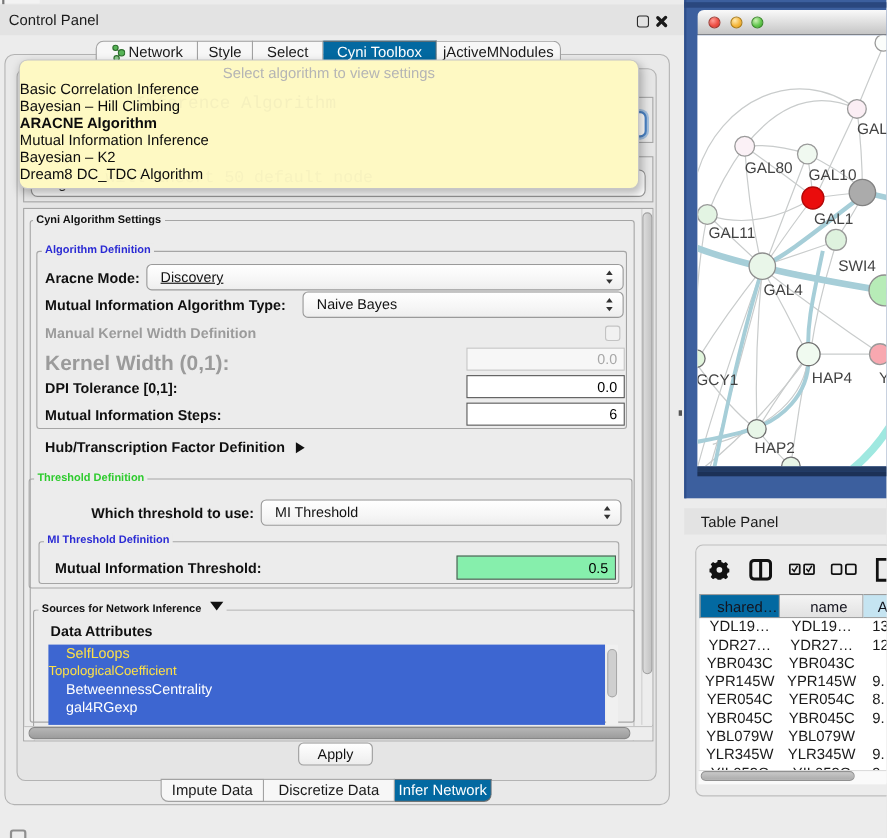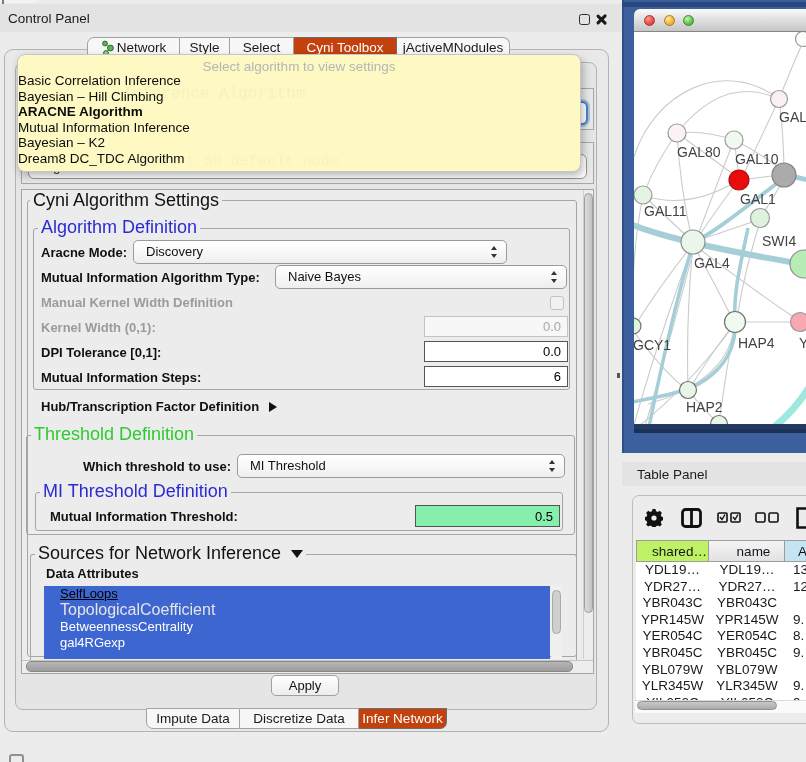--- a/index.html
+++ b/index.html
@@ -16,22 +16,22 @@
 .arrows:before { content:""; position:absolute; left:1px; top:1px;
   border-left:3.5px solid transparent; border-right:3.5px solid transparent;
   border-bottom:4.5px solid #333; }
 .arrows:after { content:""; position:absolute; left:1px; bottom:1px;
   border-left:3.5px solid transparent; border-right:3.5px solid transparent;
   border-top:4.5px solid #333; }
 .field { font-size:13px; text-align:right; padding-right:6px; }
 .tab { border:1px solid #a2a2a2; border-left:none; background:#f7f7f7;
   font-size:13.5px; color:#1a1a1a; text-align:center; display:inline-block;
   height:21px; line-height:20px; vertical-align:top; }
-.tab.sel { background:#c2410c; color:#ffffff; border-color:#6d6d6d; }
-.glabel { font-size:18px; background:#ececec; padding:0 3px; line-height:13px; }
+.tab.sel { background:#0369a1; color:#ffffff; border-color:#6d6d6d; }
+.glabel { font-size:10px; background:#ececec; padding:0 3px; line-height:13px;font-weight:bold; }
 </style>
 </head>
 <body>
 
 <div class="abs" style="left:0;top:0;width:36px;height:3px;background:#f3f3f3;"></div>
 <div class="abs" style="left:2px;top:0;width:2px;height:4px;background:#777;"></div>
 
 <div class="abs" style="left:0;top:4px;width:622px;height:28px;background:#e3e3e3;"></div>
 <div class="abs" style="left:8px;top:11px;font-size:13.5px;color:#1b1b1b;">Control Panel</div>
 
@@ -70,29 +70,29 @@
 <div class="abs" style="left:583px;top:190px;width:10px;height:469px;background:#ededed;border-left:1px solid #cfcfcf;"></div>
 <div class="abs" style="left:584px;top:193px;width:9px;height:420px;background:linear-gradient(90deg,#dcdcdc,#c3c3c3);border:1px solid #9e9e9e;border-radius:5px;"></div>
 
 <div class="abs" style="left:27px;top:200px;width:550px;height:457px;border:1px solid #a5a5a5;border-radius:3px;"></div>
 <div class="abs glabel" style="left:30px;top:194px;color:#111;">Cyni Algorithm Settings</div>
 
 <div class="abs" style="left:33px;top:228px;width:537px;height:162px;border:1px solid #a5a5a5;border-radius:3px;"></div>
 <div class="abs glabel" style="left:38px;top:221px;color:#2b2bd4;">Algorithm Definition</div>
 
 <div class="abs b" style="left:41px;top:245px;font-size:13px;color:#101010;">Aracne Mode:</div>
-<div class="abs combo" style="left:133px;top:240px;width:374px;height:24px;">Discovery<span class="arrows"></span></div>
+<div class="abs combo" style="left:133px;top:240px;width:434px;height:24px;text-decoration:underline;">Discovery<span class="arrows"></span></div>
 
 <div class="abs b" style="left:41px;top:270px;font-size:13px;color:#101010;">Mutual Information Algorithm Type:</div>
 <div class="abs combo" style="left:275px;top:265px;width:292px;height:24px;">Naive Bayes<span class="arrows"></span></div>
 
 <div class="abs b" style="left:41px;top:295px;font-size:13px;color:#9b9b9b;">Manual Kernel Width Definition</div>
 <div class="abs" style="left:550px;top:296px;width:14px;height:14px;background:#f1f1f1;border:1px solid #c3c3c3;border-radius:3px;"></div>
 
-<div class="abs b" style="left:41px;top:320px;font-size:13px;color:#9b9b9b;">Kernel Width (0,1):</div>
+<div class="abs b" style="left:41px;top:320px;font-size:19px;color:#9b9b9b;">Kernel Width (0,1):</div>
 <div class="abs field" style="left:424px;top:316px;width:144px;height:21px;background:#f7f7f7;border:1px solid #c3c3c3;color:#a8a8a8;line-height:20px;">0.0</div>
 
 <div class="abs b" style="left:41px;top:345px;font-size:13px;color:#101010;">DPI Tolerance [0,1]:</div>
 <div class="abs field" style="left:424px;top:341px;width:144px;height:21px;background:#fff;border:1px solid #555;color:#000;line-height:20px;">0.0</div>
 
 <div class="abs b" style="left:41px;top:370px;font-size:13px;color:#101010;">Mutual Information Steps:</div>
 <div class="abs field" style="left:424px;top:366px;width:144px;height:21px;background:#fff;border:1px solid #555;color:#000;line-height:20px;">6</div>
 
 <div class="abs b" style="left:41px;top:399px;font-size:13px;color:#101010;">Hub/Transcription Factor Definition
   <span style="display:inline-block;margin-left:6px;width:0;height:0;border-top:5.5px solid transparent;border-bottom:5.5px solid transparent;border-left:8px solid #111;vertical-align:-1px;"></span></div>
@@ -107,22 +107,22 @@
 <div class="abs glabel" style="left:40px;top:485px;color:#2b2bd4;">MI Threshold Definition</div>
 <div class="abs b" style="left:50px;top:509px;font-size:13px;color:#101010;">Mutual Information Threshold:</div>
 <div class="abs field" style="left:415px;top:505px;width:145px;height:22px;background:#86efac;border:1px solid #555;color:#000;line-height:21px;">0.5</div>
 
 <div class="abs" style="left:30px;top:554px;width:547px;height:120px;border:1px solid #a5a5a5;border-radius:3px;border-bottom:none;"></div>
 <div class="abs glabel" style="left:35px;top:547px;color:#111;">Sources for Network Inference
   <span style="display:inline-block;margin-left:5px;width:0;height:0;border-left:6.5px solid transparent;border-right:6.5px solid transparent;border-top:8px solid #111;vertical-align:1px;"></span></div>
 <div class="abs b" style="left:46px;top:566px;font-size:13px;color:#101010;">Data Attributes</div>
 
 <div class="abs" style="left:44px;top:586px;width:506px;height:73px;background:#3d66d1;overflow:hidden;">
-  <div style="font-size:13px;color:#000000;padding-left:16px;line-height:16.4px;text-decoration:underline;">SelfLoops</div>
-  <div style="font-size:16px;color:#e5e5e5;padding-left:16px;line-height:16.4px;">TopologicalCoefficient</div>
+  <div style="font-size:13px;color:#fde047;padding-left:16px;line-height:16.4px;">SelfLoops</div>
+  <div style="font-size:12px;color:#fde047;line-height:16.4px;">TopologicalCoefficient</div>
   <div style="font-size:13px;color:#fff;padding-left:16px;line-height:16.4px;">BetweennessCentrality</div>
   <div style="font-size:13px;color:#fff;padding-left:16px;line-height:16.4px;">gal4RGexp</div>
 </div>
 <div class="abs" style="left:551px;top:586px;width:11px;height:73px;background:#f0f0f0;"></div>
 <div class="abs" style="left:552px;top:590px;width:9px;height:44px;background:#cfcfcf;border:1px solid #a8a8a8;border-radius:5px;"></div>
 
 <div class="abs" style="left:22px;top:660px;width:571px;height:13px;background:#ededed;border-top:1px solid #c4c4c4;"></div>
 <div class="abs" style="left:26px;top:661px;width:547px;height:11px;background:linear-gradient(#b6b6b6,#9c9c9c);border:1px solid #888;border-radius:5px;"></div>
 
 <div class="abs" style="left:271px;top:675px;width:68px;height:21px;background:linear-gradient(#ffffff,#ededed);border:1px solid #9f9f9f;border-radius:5px;font-size:13px;color:#111;text-align:center;line-height:19px;">Apply</div>
@@ -246,21 +246,21 @@
 </svg>
 <svg class="abs" style="left:755px;top:512px;" width="25" height="11" viewBox="0 0 25 11">
   <rect x="1" y="1" width="9" height="9" rx="1.5" fill="none" stroke="#111" stroke-width="1.6"></rect>
   <rect x="14" y="1" width="9" height="9" rx="1.5" fill="none" stroke="#111" stroke-width="1.6"></rect>
 </svg>
 <svg class="abs" style="left:796px;top:507px;" width="10" height="22" viewBox="0 0 10 22">
   <path d="M1.5,1.5 h12 v19 h-12 z" fill="none" stroke="#111" stroke-width="2.6"></path>
 </svg>
 
 <div class="abs" style="left:636px;top:540px;width:170px;height:22px;font-size:13.5px;color:#14141e;">
-  <div class="abs" style="left:0;top:0;width:73px;height:22px;background:#bef264;border:1px solid #9c9c9c;text-align:center;line-height:21px;text-indent:14px;">shared…</div>
+  <div class="abs" style="left:0;top:0;width:73px;height:22px;background:#0369a1;border:1px solid #9c9c9c;text-align:center;line-height:21px;text-indent:14px;">shared…</div>
   <div class="abs" style="left:73px;top:0;width:76px;height:22px;background:linear-gradient(#f4f4f4,#e2e2e2);border:1px solid #9c9c9c;border-left:none;text-align:center;line-height:21px;text-indent:14px;">name</div>
   <div class="abs" style="left:149px;top:0;width:27px;height:22px;background:#c5e4f1;border:1px solid #9c9c9c;border-left:none;line-height:21px;padding-left:13px;">A</div>
 </div>
 
 <div class="abs" style="left:636px;top:562px;width:170px;height:150px;background:#ffffff;overflow:hidden;font-size:13.5px;color:#1a1a1a;">
   <div style="height:16.6px;line-height:16.6px;position:relative;padding-left:24px;">
       <span style="position:absolute;left:0;width:73px;text-align:center;">YDL19…</span>
       <span style="position:absolute;left:73px;width:76px;text-align:center;">YDL19…</span>
       <span style="position:absolute;left:157px;">13</span>
     </div>

